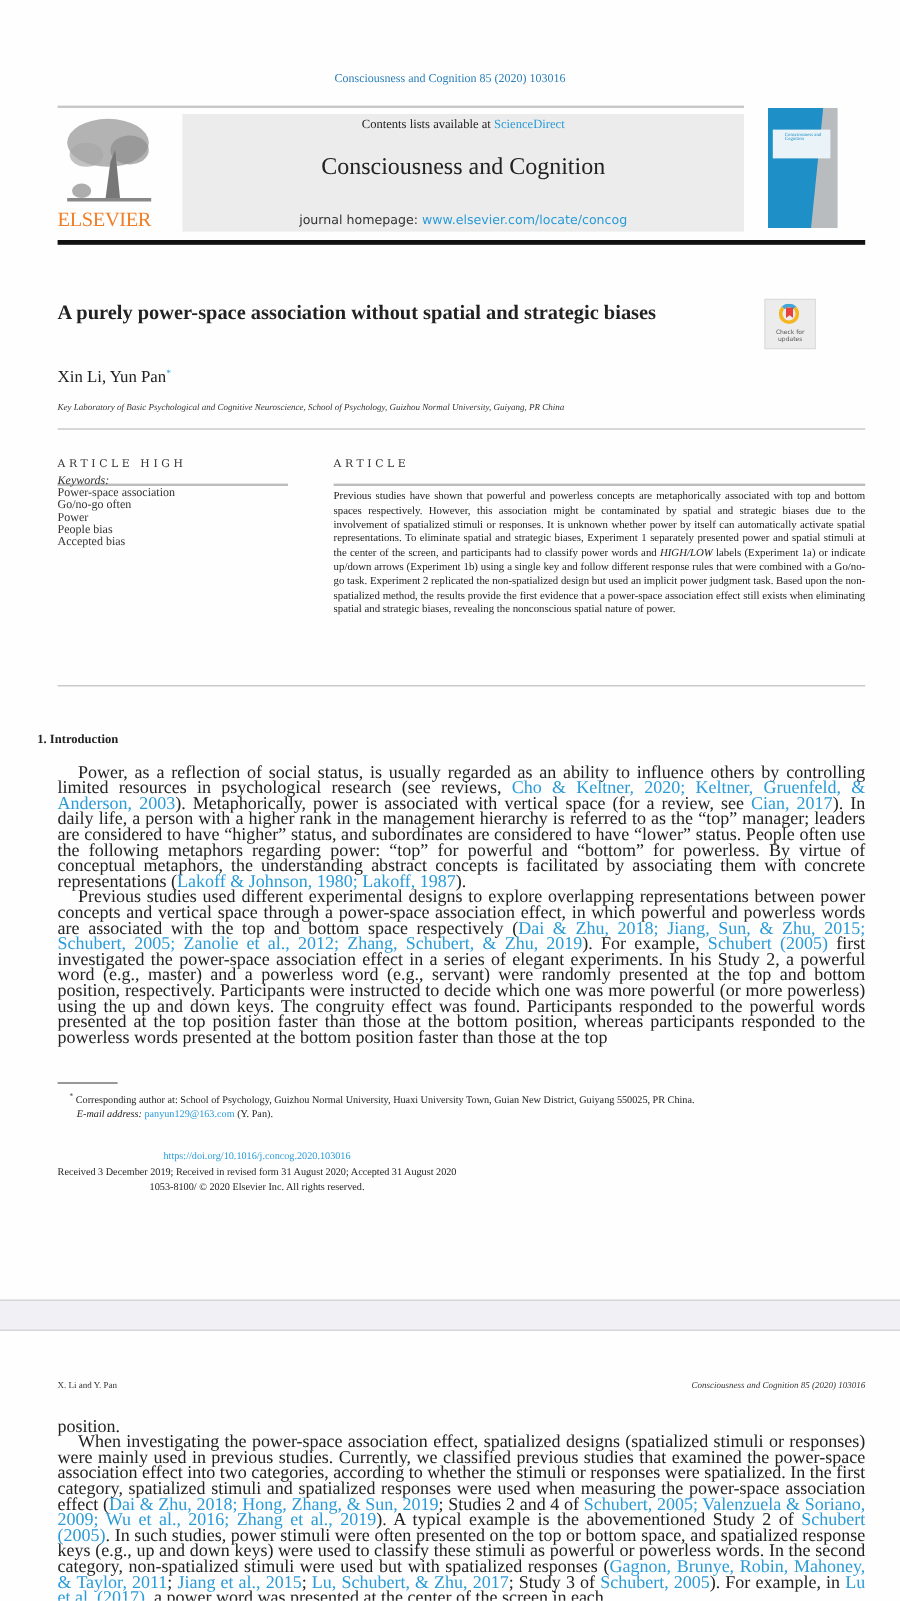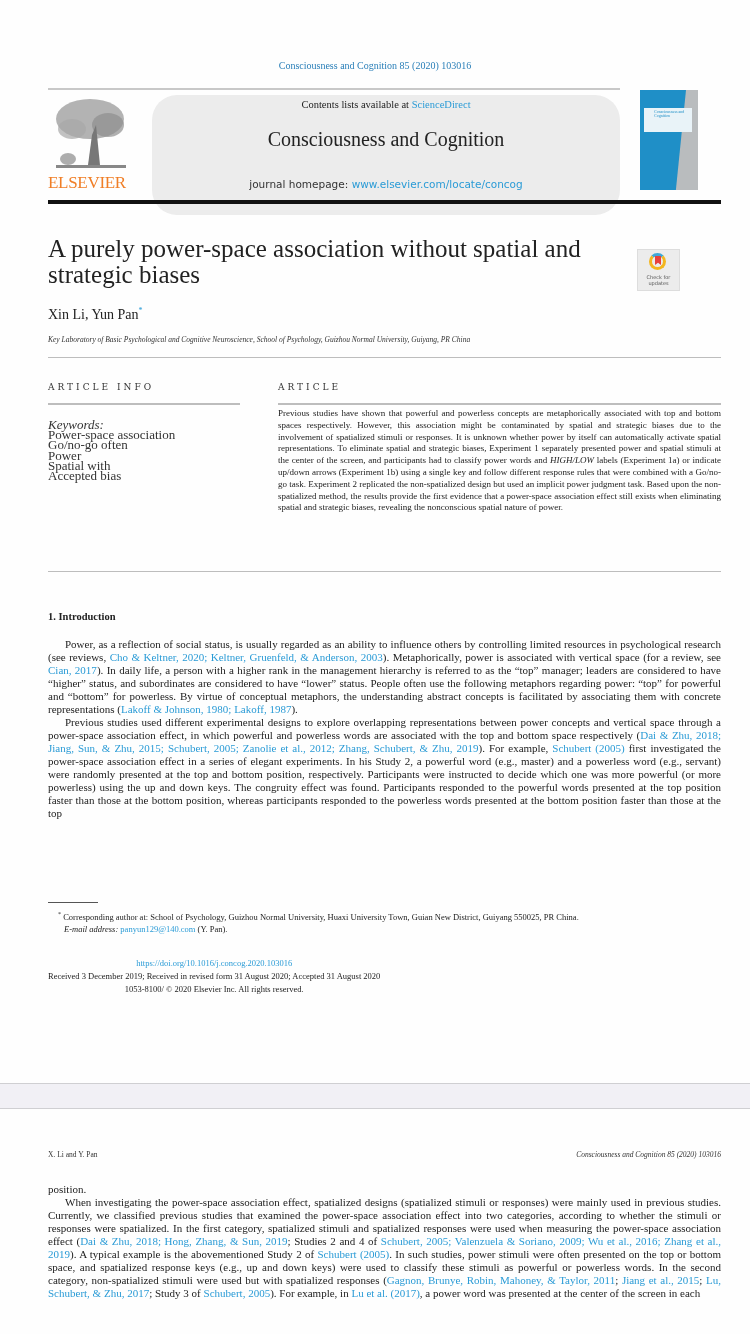--- a/index.html
+++ b/index.html
@@ -5,43 +5,43 @@
   html, body { margin:0; padding:0; }
   body { width:750px; height:1334px; background:#fefefe; overflow:hidden; position:relative;
          font-family:"Liberation Serif","DejaVu Serif",serif; color:#222; }
   .abs { position:absolute; }
   .link { color:#2a9bd6; }
   .journal-ref { top:60px; left:0; width:750px; text-align:center; font-size:10px; color:#2a7fb8; }
   .top-rule { top:88px; left:48px; width:572px; height:2px; background:#c8c8c8; }
   .logo { top:95px; left:48px; width:86px; height:98px; }
   .logo-tree { position:absolute; top:0; left:4px; width:78px; height:74px; }
   .logo-word { position:absolute; bottom:0; left:0; width:86px; text-align:left; font-size:17px; color:#f07e26; letter-spacing:-0.3px; }
-  .banner { top:95px; left:152px; width:468px; height:120px; background:#ececec;border-radius:25px; }
+  .banner { top:95px; left:152px; width:468px; height:98px; background:#ececec; }
   .banner-contents { position:absolute; top:4px; left:0; width:100%; text-align:center; font-size:10.5px; color:#222; }
   .banner-title { position:absolute; top:33px; left:0; width:100%; text-align:center; font-size:20px; color:#222; }
   .banner-home { position:absolute; top:83px; left:0; width:100%; text-align:center; font-size:10.5px; font-family:"DejaVu Sans",sans-serif; color:#333; }
   .cover { top:90px; left:640px; width:58px; height:100px; background:#b9bcbe; overflow:hidden; }
   .cover-blue { position:absolute; top:0; left:0; width:46px; height:100px; background:#1f8fc7; clip-path:polygon(0 0,100% 0,78% 100%,0 100%); }
   .cover-box { position:absolute; top:18px; left:4px; width:48px; height:24px; background:#e9f3f8; font-size:4px; color:#1f8fc7; padding:2px 0 0 10px; box-sizing:border-box; line-height:1.1; }
   .thick-rule { top:200px; left:48px; width:673px; height:4px; background:#111; }
-  .title { top:236px; left:48px; width:570px; font-size:25px; line-height:26px; color:#222; }
+  .title { top:248px; left:48px; width:570px; font-size:17px; line-height:26px; color:#222;font-weight:bold; }
   .check { top:249px; left:637px; width:43px; height:42px; background:#ececec; border:1px solid #ddd; box-sizing:border-box; }
   .check-ring { position:absolute; top:3px; left:11px; width:17px; height:17px; border-radius:50%; border:3px solid #f3b61f; border-top-color:#3fa8d8; box-sizing:border-box; }
   .check-flag { position:absolute; top:6px; left:17px; width:6px; height:9px; background:#e7413d; clip-path:polygon(0 0,100% 0,100% 100%,50% 75%,0 100%); }
   .check-text { position:absolute; top:24px; left:0; width:100%; text-align:center; font-size:5px; color:#555; line-height:6px; font-family:"DejaVu Sans",sans-serif; }
   .authors { top:306px; left:48px; font-size:14px; color:#222; }
   .authors sup { color:#2a9bd6; font-size:8px; }
   .affil { top:335px; left:48px; font-size:7.5px; font-style:italic; color:#333; }
   .rule-grey { height:1px; background:#bdbdbd; }
   .sec-head { font-size:9px; letter-spacing:3px; color:#333; font-family:"DejaVu Serif",serif; }
-  .kw { top:420px; left:48px; font-size:13px; line-height:10.2px; color:#333; }
+  .kw { top:396px; left:48px; font-size:10px; line-height:10.2px; color:#333; }
   .kw-label { font-style:italic; }
   .abstract { top:408px; left:278px; width:443px; font-size:9px; line-height:11.8px; text-align:justify; color:#222; }
-  .intro-head { top:611px; left:48px; font-size:10.5px; font-weight:bold; color:#222; }
-  .body-text { left:48px; width:673px; font-size:11px; line-height:13px; text-align:justify; color:#222; }
+  .intro-head { top:611px; left:31px; font-size:10.5px; font-weight:bold; color:#222; }
+  .body-text { left:48px; width:673px; font-size:15px; line-height:13px; text-align:justify; color:#222; }
   .body-text p { margin:0; text-indent:17px; }
   .body-text p.noindent { text-indent:0; }
   .fn-rule { top:902px; left:48px; width:50px; height:1px; background:#555; }
   .fn { top:908px; left:48px; width:680px; font-size:8.5px; line-height:12.5px; color:#222; }
   .doi-block { top:957px; left:48px; font-size:8.5px; line-height:12.8px; color:#222;text-align:center; }
   .page-gap { top:1083px; left:0; width:750px; height:26px; background:#f1f0f5; border-top:1px solid #cfcfd2; border-bottom:1px solid #cfcfd2; box-sizing:border-box; }
   .running-left { top:1150px; left:48px; font-size:7.5px; color:#333; }
   .running-right { top:1150px; right:29px; font-size:7.5px; font-style:italic; color:#333; }
 </style>
 </head>
@@ -86,49 +86,49 @@
   <div class="check-text">Check for updates</div>
 </div>
 
 <div class="abs authors">
   <span>Xin Li, Yun Pan</span><sup>*</sup>
 </div>
 <div class="abs affil">Key Laboratory of Basic Psychological and Cognitive Neuroscience, School of Psychology, Guizhou Normal University, Guiyang, PR China</div>
 
 <div class="abs rule-grey" style="top:357px;left:48px;width:673px;"></div>
 
-<div class="abs sec-head" style="top:382px;left:48px;">ARTICLE INFO</div>
+<div class="abs sec-head" style="top:382px;left:48px;">ARTICLE HIGH</div>
 <div class="abs sec-head" style="top:382px;left:278px;">ARTICLE</div>
 <div class="abs rule-grey" style="top:403px;left:48px;width:192px;height:2px;"></div>
 <div class="abs rule-grey" style="top:403px;left:278px;width:443px;height:2px;"></div>
 
 <div class="abs kw">
   <div class="kw-label">Keywords:</div>
   <div>Power-space association</div>
   <div>Go/no-go often</div>
   <div>Power</div>
-  <div>Spatial with</div>
+  <div>People bias</div>
   <div>Accepted bias</div>
 </div>
 
 <div class="abs abstract"><span>Previous studies have shown that powerful and powerless concepts are metaphorically associated with top and bottom spaces respectively. However, this association might be contaminated by spatial and strategic biases due to the involvement of spatialized stimuli or responses. It is unknown whether power by itself can automatically activate spatial representations. To eliminate spatial and strategic biases, Experiment 1 separately presented power and spatial stimuli at the center of the screen, and participants had to classify power words and </span><i>HIGH/LOW</i><span> labels (Experiment 1a) or indicate up/down arrows (Experiment 1b) using a single key and follow different response rules that were combined with a Go/no-go task. Experiment 2 replicated the non-spatialized design but used an implicit power judgment task. Based upon the non-spatialized method, the results provide the first evidence that a power-space association effect still exists when eliminating spatial and strategic biases, revealing the nonconscious spatial nature of power.</span></div>
 
 <div class="abs rule-grey" style="top:571px;left:48px;width:673px;"></div>
 
 <div class="abs intro-head">1. Introduction</div>
 
 <div class="abs body-text" style="top:638px;">
   <p><span>Power, as a reflection of social status, is usually regarded as an ability to influence others by controlling limited resources in psychological research (see reviews, </span><span class="link">Cho &amp; Keltner, 2020; Keltner, Gruenfeld, &amp; Anderson, 2003</span><span>). Metaphorically, power is associated with vertical space (for a review, see </span><span class="link">Cian, 2017</span><span>). In daily life, a person with a higher rank in the management hierarchy is referred to as the “top” manager; leaders are considered to have “higher” status, and subordinates are considered to have “lower” status. People often use the following metaphors regarding power: “top” for powerful and “bottom” for powerless. By virtue of conceptual metaphors, the understanding abstract concepts is facilitated by associating them with concrete representations (</span><span class="link">Lakoff &amp; Johnson, 1980; Lakoff, 1987</span><span>).</span></p>
   <p><span>Previous studies used different experimental designs to explore overlapping representations between power concepts and vertical space through a power-space association effect, in which powerful and powerless words are associated with the top and bottom space respectively (</span><span class="link">Dai &amp; Zhu, 2018; Jiang, Sun, &amp; Zhu, 2015; Schubert, 2005; Zanolie et al., 2012; Zhang, Schubert, &amp; Zhu, 2019</span><span>). For example, </span><span class="link">Schubert (2005)</span><span> first investigated the power-space association effect in a series of elegant experiments. In his Study 2, a powerful word (e.g., master) and a powerless word (e.g., servant) were randomly presented at the top and bottom position, respectively. Participants were instructed to decide which one was more powerful (or more powerless) using the up and down keys. The congruity effect was found. Participants responded to the powerful words presented at the top position faster than those at the bottom position, whereas participants responded to the powerless words presented at the bottom position faster than those at the top</span></p>
 </div>
 
 <div class="abs fn-rule"></div>
 <div class="abs fn">
   <div style="text-indent:10px;"><sup style="font-size:6px;">*</sup><span> Corresponding author at: School of Psychology, Guizhou Normal University, Huaxi University Town, Guian New District, Guiyang 550025, PR China.</span></div>
-  <div style="text-indent:16px;"><i>E-mail address:</i> <span class="link">panyun129@140.com</span><span> (Y. Pan).</span></div>
+  <div style="text-indent:16px;"><i>E-mail address:</i> <span class="link">panyun129@163.com</span><span> (Y. Pan).</span></div>
 </div>
 
 <div class="abs doi-block">
   <div class="link">https://doi.org/10.1016/j.concog.2020.103016</div>
   <div>Received 3 December 2019; Received in revised form 31 August 2020; Accepted 31 August 2020</div>
   <div>1053-8100/ © 2020 Elsevier Inc. All rights reserved.</div>
 </div>
 
 <div class="abs page-gap"></div>
 

